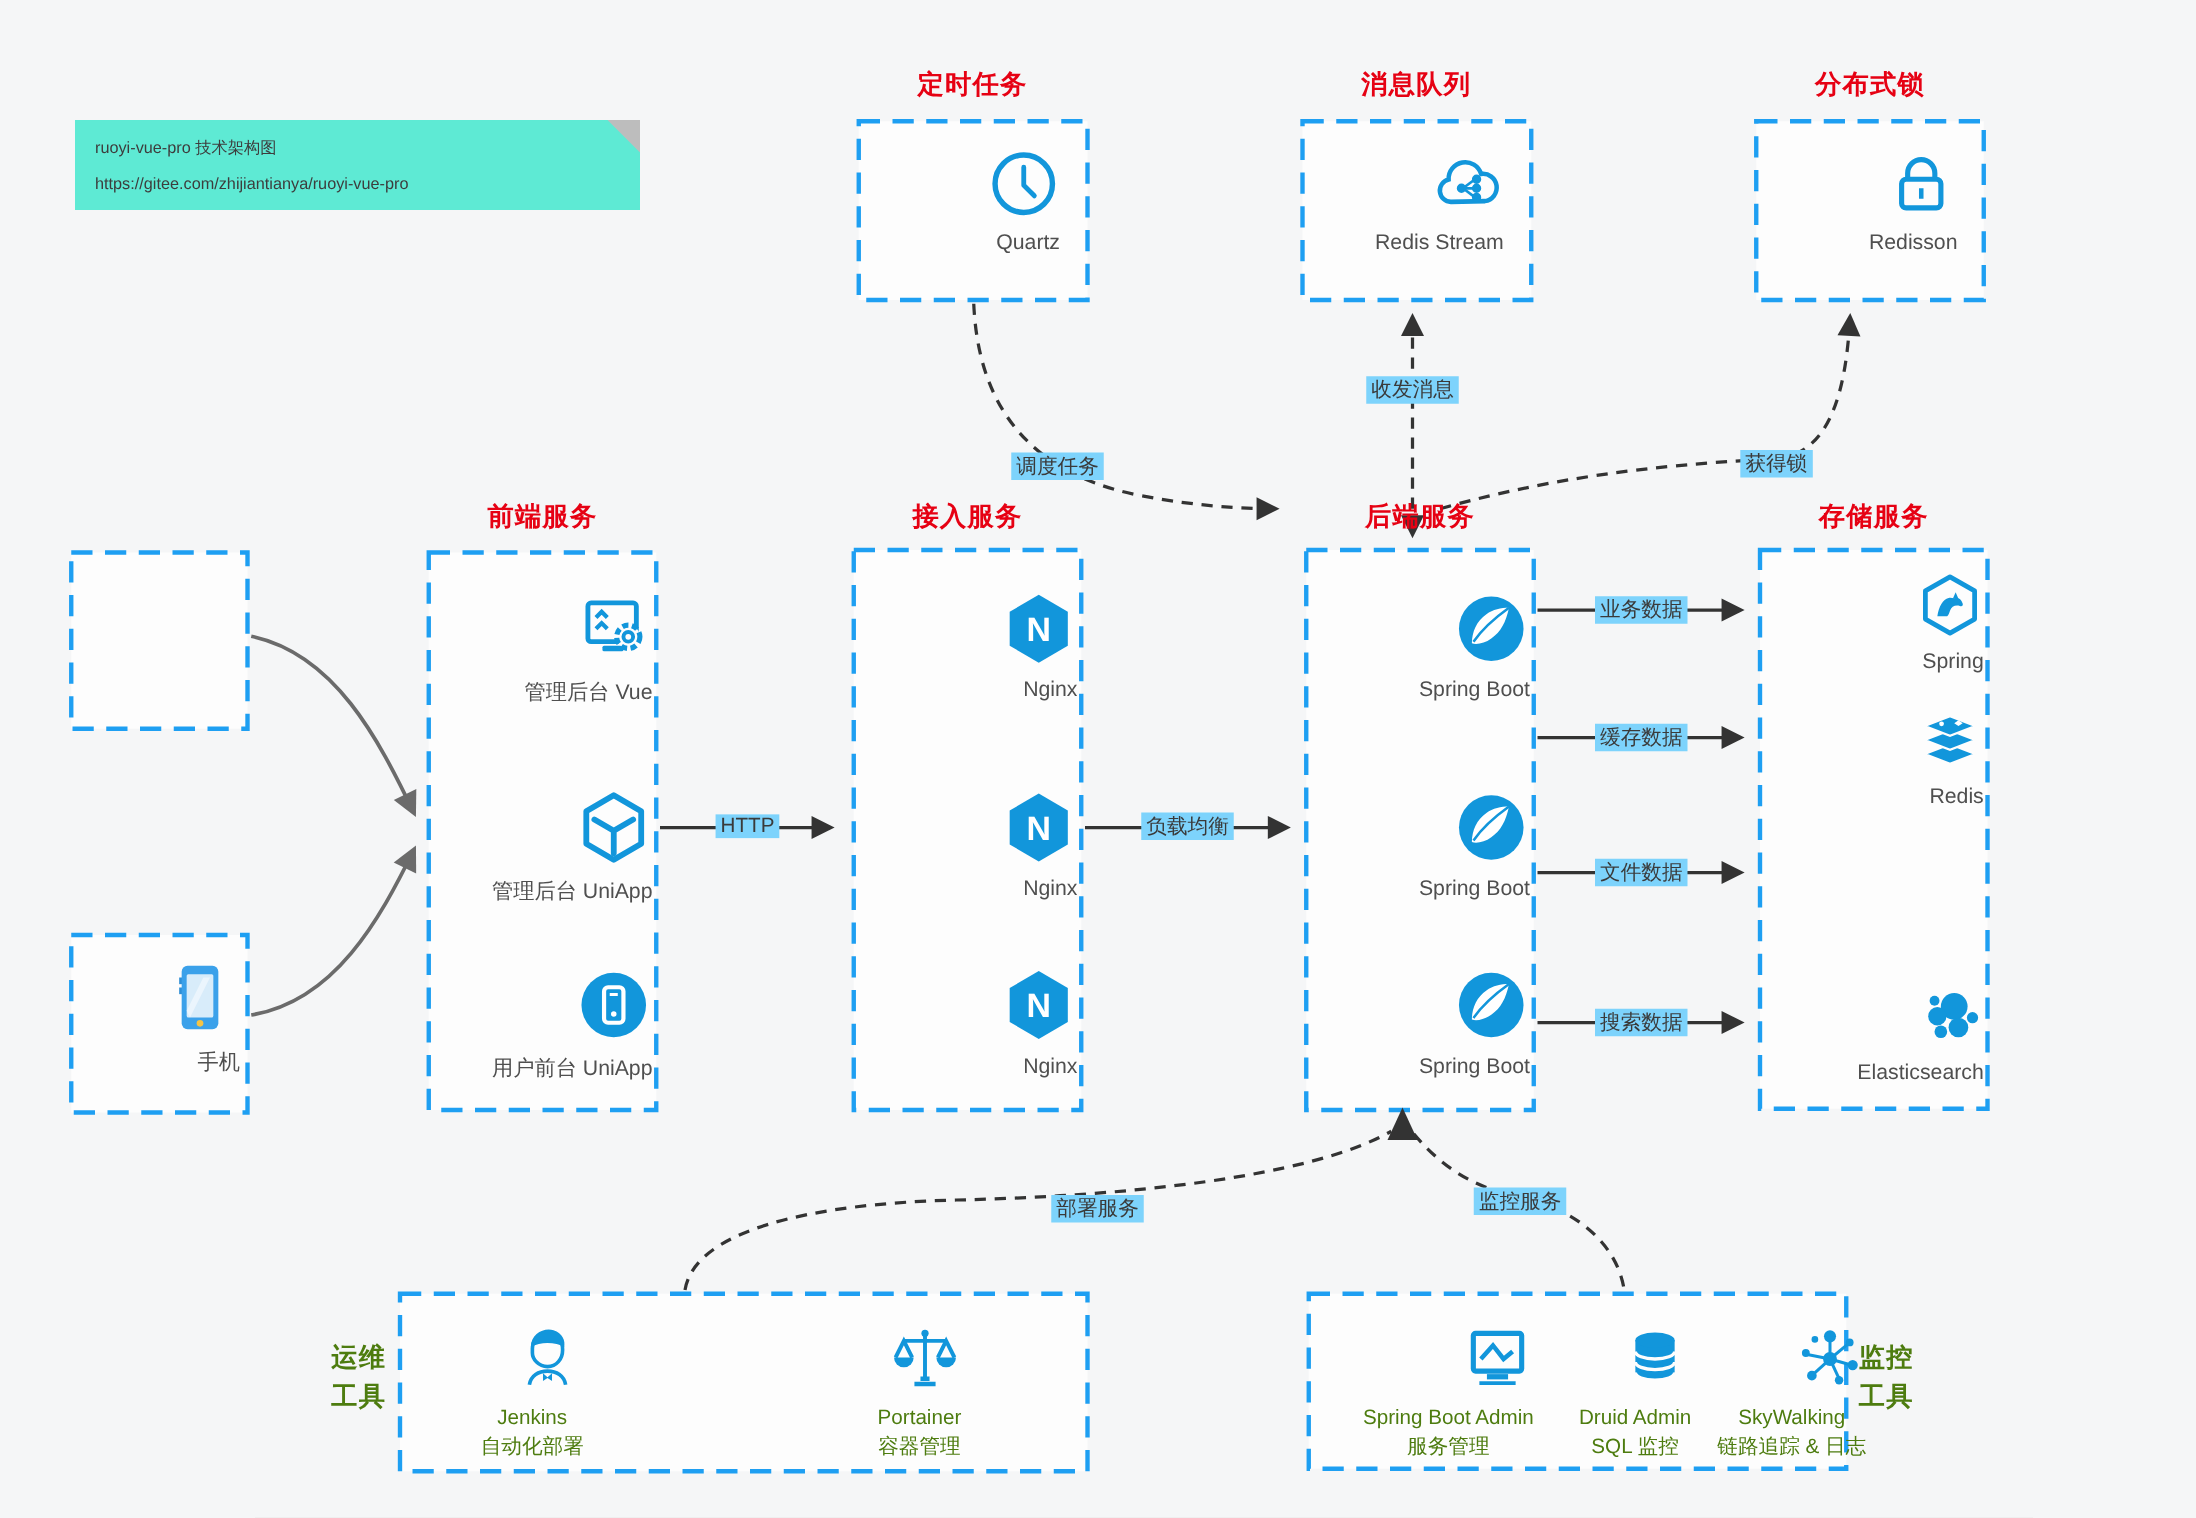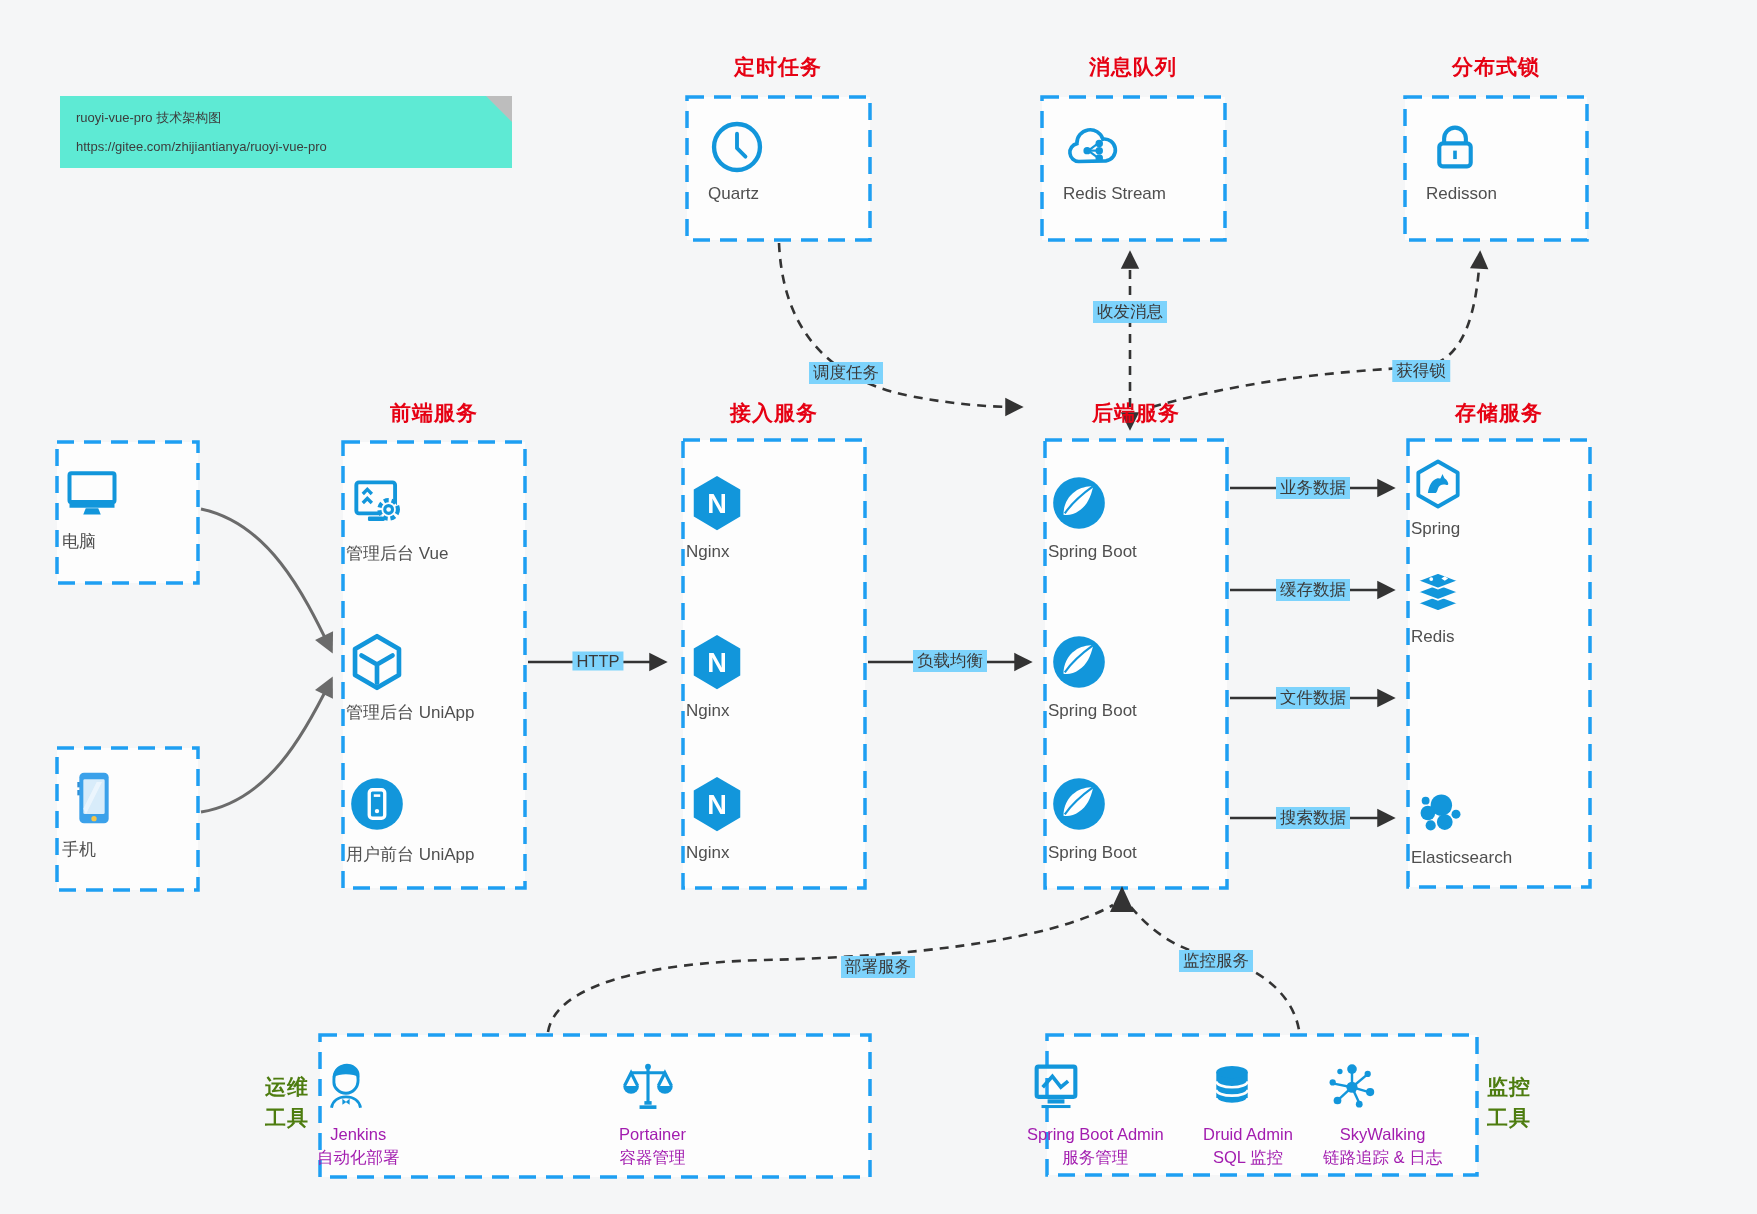--- a/index.html
+++ b/index.html
@@ -7,23 +7,23 @@
     position:relative; width:1757px; height:1214px;
     background:#f5f6f7; overflow:hidden;
     font-family:"Liberation Sans","DejaVu Sans",sans-serif;
   }
   svg.wires { position:absolute; left:0; top:0; z-index:1; }
   .panel { fill:#fdfdfd; stroke:#1e9ff2; stroke-width:3.5; stroke-dasharray:17 10; }
   .sol { stroke:#333; stroke-width:2.6; fill:none; }
   .dsh { stroke:#333; stroke-width:2.6; fill:none; stroke-dasharray:9 7; }
   .gry { stroke:#6b6b6b; stroke-width:3; fill:none; }
 
-  .node { position:absolute; z-index:2; display:flex; flex-direction:column; align-items:flex-start; }
+  .node { position:absolute; z-index:2; display:flex; flex-direction:column; align-items:flex-end; }
   .nlbl { margin-top:8px; font-size:17px; color:#4f4f4f; white-space:nowrap; }
-  .nlbl2 { margin-top:8px; font-size:16.5px; color:#a21caf; line-height:23px; text-align:center; white-space:nowrap; }
+  .nlbl2 { margin-top:8px; font-size:16.5px; color:#4d7c0f; line-height:23px; text-align:center; white-space:nowrap; }
 
   .gtitle { position:absolute; z-index:2; transform:translate(-50%,-50%); font-size:21px; font-weight:bold;
             color:#e60113; letter-spacing:1px; white-space:nowrap; }
   .gtitle-side { position:absolute; z-index:2; transform:translateX(-50%); font-size:21px; font-weight:bold;
             color:#4d7c0f; letter-spacing:1px; line-height:31px; text-align:center; white-space:nowrap; }
 
   .elbl { position:absolute; z-index:3; transform:translate(-50%,-50%); font-size:16.5px; color:#3a3a3a;
           background:#7dd3fc; padding:0 4px; white-space:nowrap; }
 
   .note { position:absolute; left:60px; top:96px; width:452px; height:72px; z-index:2;
@@ -127,28 +127,20 @@
 
   <div class="node" style="left:1426px;top:118px;width:140px">
     <svg viewBox="0 0 48 48" style="width:58px;height:58px">
       <path d="M15,21 v-4 a9,9 0 0 1 18,0 v4" fill="none" stroke="#1296db" stroke-width="3.4"></path>
       <rect x="11" y="21" width="26" height="19" rx="3" fill="none" stroke="#1296db" stroke-width="3.4"></rect>
       <line x1="24" y1="27" x2="24" y2="34" stroke="#1296db" stroke-width="3"></line>
     </svg>
     <div class="nlbl">Redisson</div>
   </div>
 
-  <div class="node" style="left:62px;top:462px;width:130px">
-    <svg viewBox="0 0 48 48" style="width:60px;height:60px">
-      <rect x="6" y="9" width="36" height="23" rx="1.5" fill="none" stroke="#1296db" stroke-width="3.2"></rect>
-      <line x1="6" y1="35" x2="42" y2="35" stroke="#1296db" stroke-width="3"></line>
-      <path d="M19,37 h10 l2,5 h-14 z" fill="#1296db"></path>
-    </svg>
-    <div class="nlbl">电脑</div>
-  </div>
 
   <div class="node" style="left:62px;top:766px;width:130px">
     <svg viewBox="0 0 48 48" style="width:64px;height:64px">
       <rect x="11.5" y="12" width="2.5" height="4" fill="#2f8fd6"></rect>
       <rect x="11.5" y="18" width="2.5" height="4" fill="#2f8fd6"></rect>
       <rect x="13" y="5" width="22" height="38" rx="3.5" fill="#3ba1ea"></rect>
       <rect x="16" y="10" width="16" height="26" rx="1" fill="#d8ecfa"></rect>
       <path d="M18,36 L30,12 L26,12 L16,32 z" fill="#eef7fd" opacity="0.85"></path>
       <circle cx="24" cy="39.5" r="2" fill="#f6c445"></circle>
     </svg>

